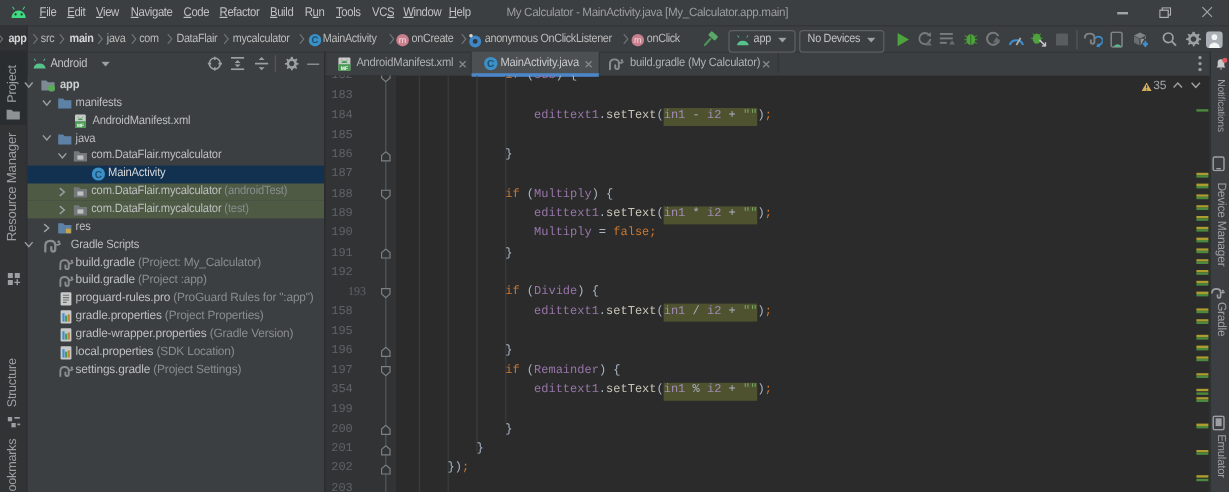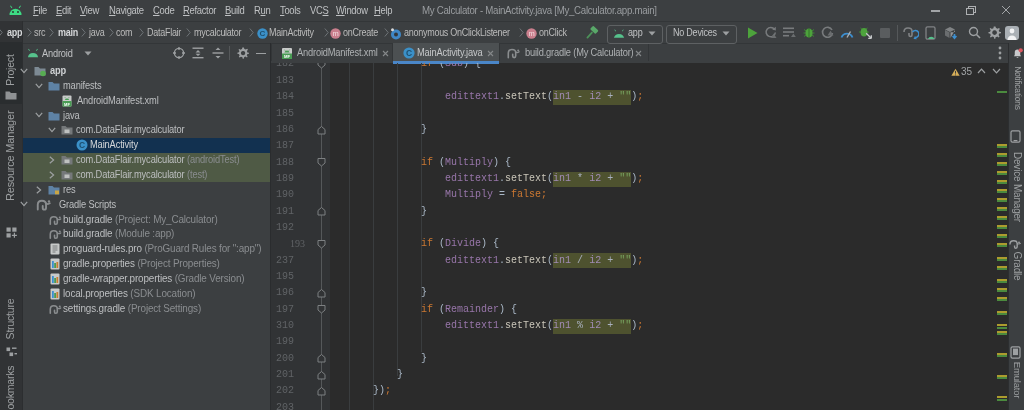--- a/index.html
+++ b/index.html
@@ -378,21 +378,21 @@
     <path d="M1.3 9.8 L1.3 5.8 Q1.3 2.3 4.8 2.3 Q8.3 2.3 8.3 5.4 L8.3 8.2 Q8.3 9.8 6.9 9.8 Q5.5 9.8 5.5 8.4 L5.5 6.8" fill="none" stroke="#8a8d8f" stroke-width="1.6" stroke-linecap="round"></path>
     <path d="M8.3 4.6 Q9.9 5.8 11.7 4.4" fill="none" stroke="#8a8d8f" stroke-width="1.3" stroke-linecap="round"></path>
     <circle cx="10.8" cy="3" r="1" fill="#8a8d8f"></circle>
   </svg>
 <span class="t" style="left:62.9px;top:213.5px;font-size:10px;letter-spacing:-0.15px;transform:scaleX(0.99);transform-origin:0 50%;color:#bdbfc1">build.gradle<span style="color:#8a8d90"> (Project: My_Calculator)</span></span>
 <svg class="a" style="left:48.5px;top:228.35px" width="14" height="12" viewBox="0 0 14 11">
     <path d="M1.3 9.8 L1.3 5.8 Q1.3 2.3 4.8 2.3 Q8.3 2.3 8.3 5.4 L8.3 8.2 Q8.3 9.8 6.9 9.8 Q5.5 9.8 5.5 8.4 L5.5 6.8" fill="none" stroke="#8a8d8f" stroke-width="1.6" stroke-linecap="round"></path>
     <path d="M8.3 4.6 Q9.9 5.8 11.7 4.4" fill="none" stroke="#8a8d8f" stroke-width="1.3" stroke-linecap="round"></path>
     <circle cx="10.8" cy="3" r="1" fill="#8a8d8f"></circle>
   </svg>
-<span class="t" style="left:62.9px;top:228.35px;font-size:10px;letter-spacing:-0.15px;transform:scaleX(0.99);transform-origin:0 50%;color:#bdbfc1">build.gradle<span style="color:#8a8d90"> (Module :app)</span></span>
+<span class="t" style="left:62.9px;top:228.35px;font-size:10px;letter-spacing:-0.15px;transform:scaleX(0.99);transform-origin:0 50%;color:#bdbfc1">build.gradle<span style="color:#8a8d90"> (Project :app)</span></span>
 <svg class="a" style="left:48.5px;top:243.2px" width="12" height="12" viewBox="0 0 12 12">
     <rect x="1.5" y="0.5" width="9" height="11" rx="1" fill="#c8cac9"></rect>
     <path d="M3.5 3 L8.5 3 M3.5 5 L8.5 5 M3.5 7 L8.5 7 M3.5 9 L6.5 9" stroke="#6e7173" stroke-width="0.9"></path>
   </svg>
 <span class="t" style="left:62.9px;top:243.2px;font-size:10px;letter-spacing:-0.15px;transform:scaleX(0.99);transform-origin:0 50%;color:#bdbfc1">proguard-rules.pro<span style="color:#8a8d90"> (ProGuard Rules for ":app")</span></span>
 <svg class="a" style="left:48.5px;top:258.04999999999995px" width="12" height="12" viewBox="0 0 12 12">
     <rect x="1.5" y="0.5" width="9" height="11" rx="1" fill="#c8cac9"></rect>
     <rect x="3" y="3" width="1.8" height="7" fill="#3d8fd0"></rect>
     <rect x="5.2" y="5" width="1.8" height="5" fill="#499c54"></rect>
     <rect x="7.4" y="4" width="1.8" height="6" fill="#c77f32"></rect>
@@ -441,28 +441,28 @@
 <div class="t" style="left:54.0px;top:93.55000000000001px;font-family:'Liberation Mono',monospace;font-size:10px">&nbsp;&nbsp;&nbsp;&nbsp;&nbsp;&nbsp;&nbsp;&nbsp;&nbsp;&nbsp;&nbsp;&nbsp;&nbsp;&nbsp;&nbsp;&nbsp;<span style="color:#cc7832">if</span><span style="color:#a9b7c6"> (</span><span style="color:#9876aa">Multiply</span><span style="color:#a9b7c6">) {</span></div>
 <span class="t" style="left:5px;top:109.90000000000003px;font-family:'Liberation Mono',monospace;font-size:10px;color:#606366">189</span>
 <div class="t" style="left:54.0px;top:109.90000000000003px;font-family:'Liberation Mono',monospace;font-size:10px">&nbsp;&nbsp;&nbsp;&nbsp;&nbsp;&nbsp;&nbsp;&nbsp;&nbsp;&nbsp;&nbsp;&nbsp;&nbsp;&nbsp;&nbsp;&nbsp;&nbsp;&nbsp;&nbsp;&nbsp;<span style="color:#9876aa">edittext1</span><span style="color:#a9b7c6">.</span><span style="color:#c9c5b8">setText</span><span style="color:#a9b7c6">(</span><span style="color:#a18cb5">in1</span><span style="color:#a9b0be"> * </span><span style="color:#a18cb5">i2</span><span style="color:#a9b0be"> + </span><span style="color:#77a35f">""</span><span style="color:#a9b7c6">)</span><span style="color:#cc7832">;</span></div>
 <span class="t" style="left:5px;top:126.25000000000003px;font-family:'Liberation Mono',monospace;font-size:10px;color:#606366">190</span>
 <div class="t" style="left:54.0px;top:126.25000000000003px;font-family:'Liberation Mono',monospace;font-size:10px">&nbsp;&nbsp;&nbsp;&nbsp;&nbsp;&nbsp;&nbsp;&nbsp;&nbsp;&nbsp;&nbsp;&nbsp;&nbsp;&nbsp;&nbsp;&nbsp;&nbsp;&nbsp;&nbsp;&nbsp;<span style="color:#9876aa">Multiply</span><span style="color:#a9b7c6"> = </span><span style="color:#cc7832">false</span><span style="color:#cc7832">;</span></div>
 <span class="t" style="left:5px;top:142.60000000000002px;font-family:'Liberation Mono',monospace;font-size:10px;color:#606366">191</span>
 <div class="t" style="left:54.0px;top:142.60000000000002px;font-family:'Liberation Mono',monospace;font-size:10px">&nbsp;&nbsp;&nbsp;&nbsp;&nbsp;&nbsp;&nbsp;&nbsp;&nbsp;&nbsp;&nbsp;&nbsp;&nbsp;&nbsp;&nbsp;&nbsp;<span style="color:#a9b7c6">}</span></div>
 <span class="t" style="left:5px;top:158.95000000000002px;font-family:'Liberation Mono',monospace;font-size:10px;color:#606366">192</span>
 <span class="t" style="left:19px;top:175.3px;font-family:Liberation Serif, serif;font-size:10px;color:#606366">193</span>
 <div class="t" style="left:54.0px;top:175.3px;font-family:'Liberation Mono',monospace;font-size:10px">&nbsp;&nbsp;&nbsp;&nbsp;&nbsp;&nbsp;&nbsp;&nbsp;&nbsp;&nbsp;&nbsp;&nbsp;&nbsp;&nbsp;&nbsp;&nbsp;<span style="color:#cc7832">if</span><span style="color:#a9b7c6"> (</span><span style="color:#9876aa">Divide</span><span style="color:#a9b7c6">) {</span></div>
-<span class="t" style="left:5px;top:191.65000000000003px;font-family:'Liberation Mono',monospace;font-size:10px;color:#606366">237</span>
+<span class="t" style="left:5px;top:191.65000000000003px;font-family:'Liberation Mono',monospace;font-size:10px;color:#606366">158</span>
 <div class="t" style="left:54.0px;top:191.65000000000003px;font-family:'Liberation Mono',monospace;font-size:10px">&nbsp;&nbsp;&nbsp;&nbsp;&nbsp;&nbsp;&nbsp;&nbsp;&nbsp;&nbsp;&nbsp;&nbsp;&nbsp;&nbsp;&nbsp;&nbsp;&nbsp;&nbsp;&nbsp;&nbsp;<span style="color:#9876aa">edittext1</span><span style="color:#a9b7c6">.</span><span style="color:#c9c5b8">setText</span><span style="color:#a9b7c6">(</span><span style="color:#a18cb5">in1</span><span style="color:#a9b0be"> / </span><span style="color:#a18cb5">i2</span><span style="color:#a9b0be"> + </span><span style="color:#77a35f">""</span><span style="color:#a9b7c6">)</span><span style="color:#cc7832">;</span></div>
 <span class="t" style="left:5px;top:208.00000000000006px;font-family:'Liberation Mono',monospace;font-size:10px;color:#606366">195</span>
 <span class="t" style="left:5px;top:224.35000000000002px;font-family:'Liberation Mono',monospace;font-size:10px;color:#606366">196</span>
 <div class="t" style="left:54.0px;top:224.35000000000002px;font-family:'Liberation Mono',monospace;font-size:10px">&nbsp;&nbsp;&nbsp;&nbsp;&nbsp;&nbsp;&nbsp;&nbsp;&nbsp;&nbsp;&nbsp;&nbsp;&nbsp;&nbsp;&nbsp;&nbsp;<span style="color:#a9b7c6">}</span></div>
 <span class="t" style="left:5px;top:240.70000000000005px;font-family:'Liberation Mono',monospace;font-size:10px;color:#606366">197</span>
 <div class="t" style="left:54.0px;top:240.70000000000005px;font-family:'Liberation Mono',monospace;font-size:10px">&nbsp;&nbsp;&nbsp;&nbsp;&nbsp;&nbsp;&nbsp;&nbsp;&nbsp;&nbsp;&nbsp;&nbsp;&nbsp;&nbsp;&nbsp;&nbsp;<span style="color:#cc7832">if</span><span style="color:#a9b7c6"> (</span><span style="color:#9876aa">Remainder</span><span style="color:#a9b7c6">) {</span></div>
-<span class="t" style="left:5px;top:257.05px;font-family:'Liberation Mono',monospace;font-size:10px;color:#606366">310</span>
+<span class="t" style="left:5px;top:257.05px;font-family:'Liberation Mono',monospace;font-size:10px;color:#606366">354</span>
 <div class="t" style="left:54.0px;top:257.05px;font-family:'Liberation Mono',monospace;font-size:10px">&nbsp;&nbsp;&nbsp;&nbsp;&nbsp;&nbsp;&nbsp;&nbsp;&nbsp;&nbsp;&nbsp;&nbsp;&nbsp;&nbsp;&nbsp;&nbsp;&nbsp;&nbsp;&nbsp;&nbsp;<span style="color:#9876aa">edittext1</span><span style="color:#a9b7c6">.</span><span style="color:#c9c5b8">setText</span><span style="color:#a9b7c6">(</span><span style="color:#a18cb5">in1</span><span style="color:#a9b0be"> % </span><span style="color:#a18cb5">i2</span><span style="color:#a9b0be"> + </span><span style="color:#77a35f">""</span><span style="color:#a9b7c6">)</span><span style="color:#cc7832">;</span></div>
 <span class="t" style="left:5px;top:273.40000000000003px;font-family:'Liberation Mono',monospace;font-size:10px;color:#606366">199</span>
 <span class="t" style="left:5px;top:289.75000000000006px;font-family:'Liberation Mono',monospace;font-size:10px;color:#606366">200</span>
 <div class="t" style="left:54.0px;top:289.75000000000006px;font-family:'Liberation Mono',monospace;font-size:10px">&nbsp;&nbsp;&nbsp;&nbsp;&nbsp;&nbsp;&nbsp;&nbsp;&nbsp;&nbsp;&nbsp;&nbsp;&nbsp;&nbsp;&nbsp;&nbsp;<span style="color:#a9b7c6">}</span></div>
 <span class="t" style="left:5px;top:306.1px;font-family:'Liberation Mono',monospace;font-size:10px;color:#606366">201</span>
 <div class="t" style="left:54.0px;top:306.1px;font-family:'Liberation Mono',monospace;font-size:10px">&nbsp;&nbsp;&nbsp;&nbsp;&nbsp;&nbsp;&nbsp;&nbsp;&nbsp;&nbsp;&nbsp;&nbsp;<span style="color:#a9b7c6">}</span></div>
 <span class="t" style="left:5px;top:322.45000000000005px;font-family:'Liberation Mono',monospace;font-size:10px;color:#606366">202</span>
 <div class="t" style="left:54.0px;top:322.45000000000005px;font-family:'Liberation Mono',monospace;font-size:10px">&nbsp;&nbsp;&nbsp;&nbsp;&nbsp;&nbsp;&nbsp;&nbsp;<span style="color:#a9b7c6">})</span><span style="color:#cc7832">;</span></div>
 <span class="t" style="left:5px;top:338.8px;font-family:'Liberation Mono',monospace;font-size:10px;color:#606366">203</span>
 <svg class="a" style="left:45.5px;top:-2.8499999999999943px" width="9" height="9" viewBox="0 0 9 9">

